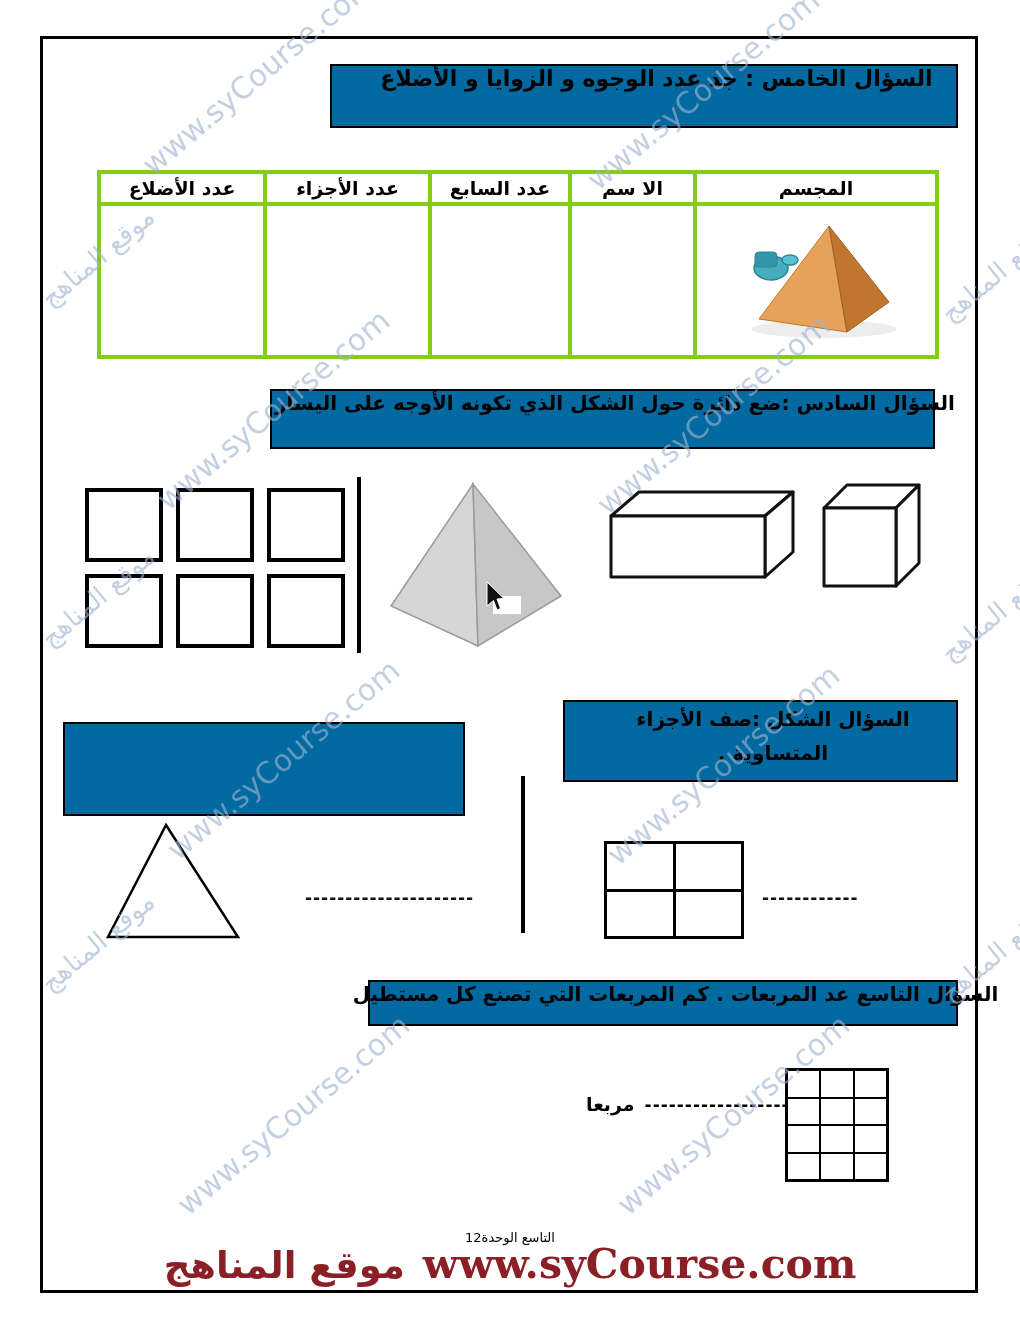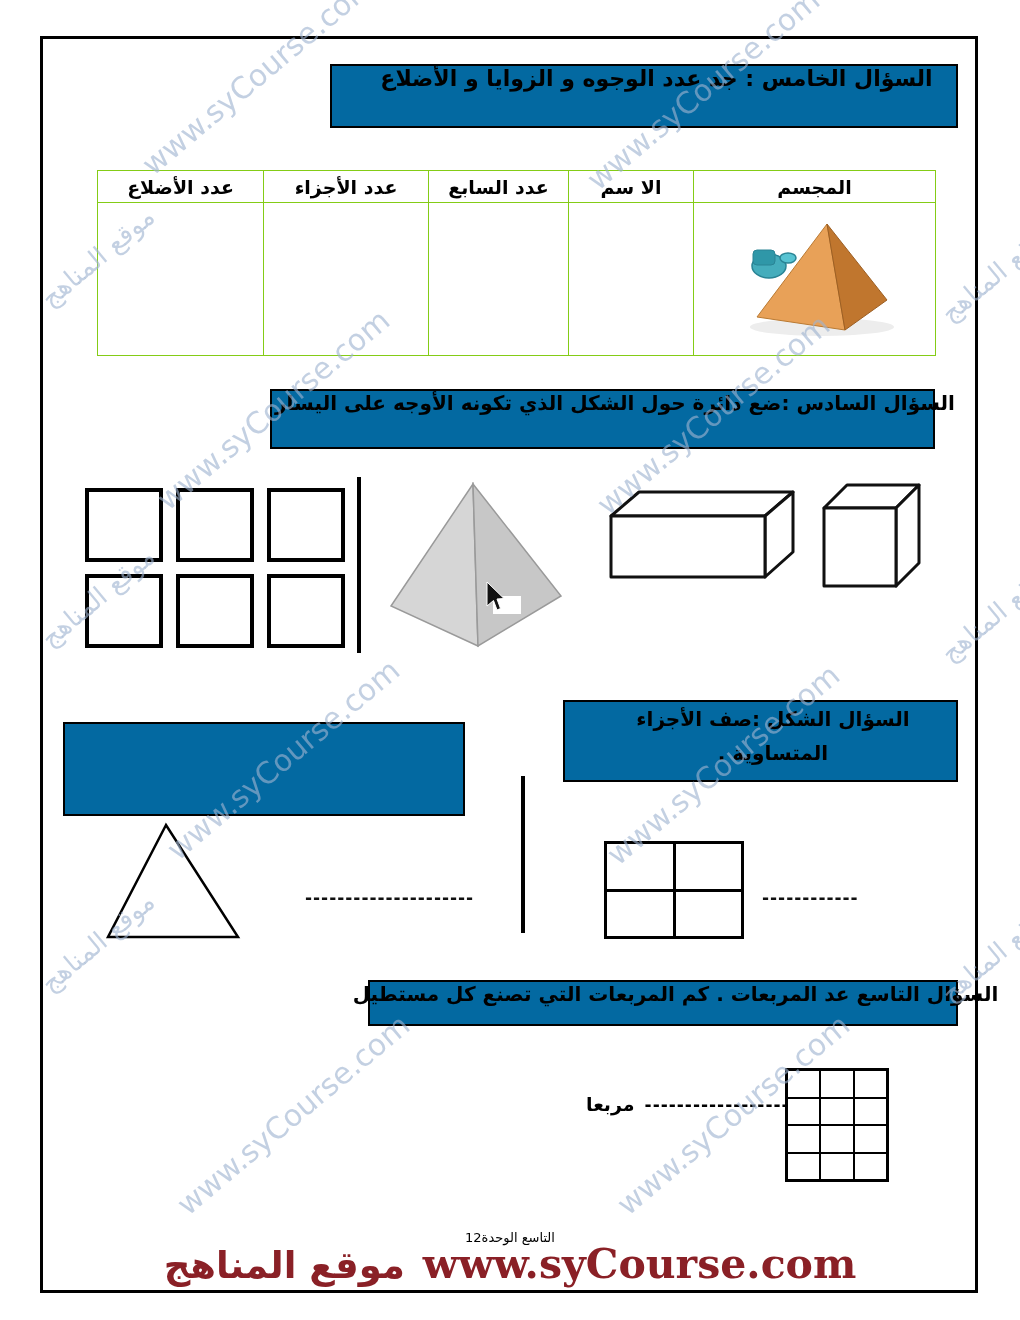--- a/index.html
+++ b/index.html
@@ -13,21 +13,21 @@
           align-items:center; justify-content:flex-start; direction:rtl; text-align:center;
           font-weight:bold; color:#000; background:#0369a1;padding-left:25px; }
   .q5box { left:330px; top:64px;  width:628px; height:64px; font-size:22px; }
   .q6box { left:270px; top:389px; width:665px; height:60px; font-size:20px; white-space:nowrap; }
   .q7box { left:563px; top:700px; width:395px; height:82px; font-size:20px; line-height:1.7; }
   .q8box { left:63px;  top:722px; width:402px; height:94px; font-size:21px; line-height:1.7; }
   .q9box { left:368px; top:980px; width:590px; height:46px; font-size:20px; white-space:nowrap; }
 
   
   table.q5table { position:absolute; left:97px; top:170px; width:838px; border-collapse:collapse; table-layout:fixed; }
-  table.q5table th, table.q5table td { border:1px solid #84cc16; }
+  table.q5table th, table.q5table td { border:4px solid #84cc16; }
   table.q5table th { height:32px; font-size:19px; font-weight:bold; text-align:center; vertical-align:middle; }
   table.q5table td { height:153px; text-align:center; vertical-align:middle; }
   col.c0{width:242px} col.c1{width:125px} col.c2{width:140px} col.c3{width:165px} col.c4{width:166px}
 
   
   .netgrid { position:absolute; left:85px; top:488px; display:grid;
              grid-template-columns:repeat(3,78px); grid-template-rows:repeat(2,74px);
              column-gap:13px; row-gap:12px; }
   .netgrid .sq { border:4px solid #000; background:#fff; }
   .bar { position:absolute; background:#000; }

